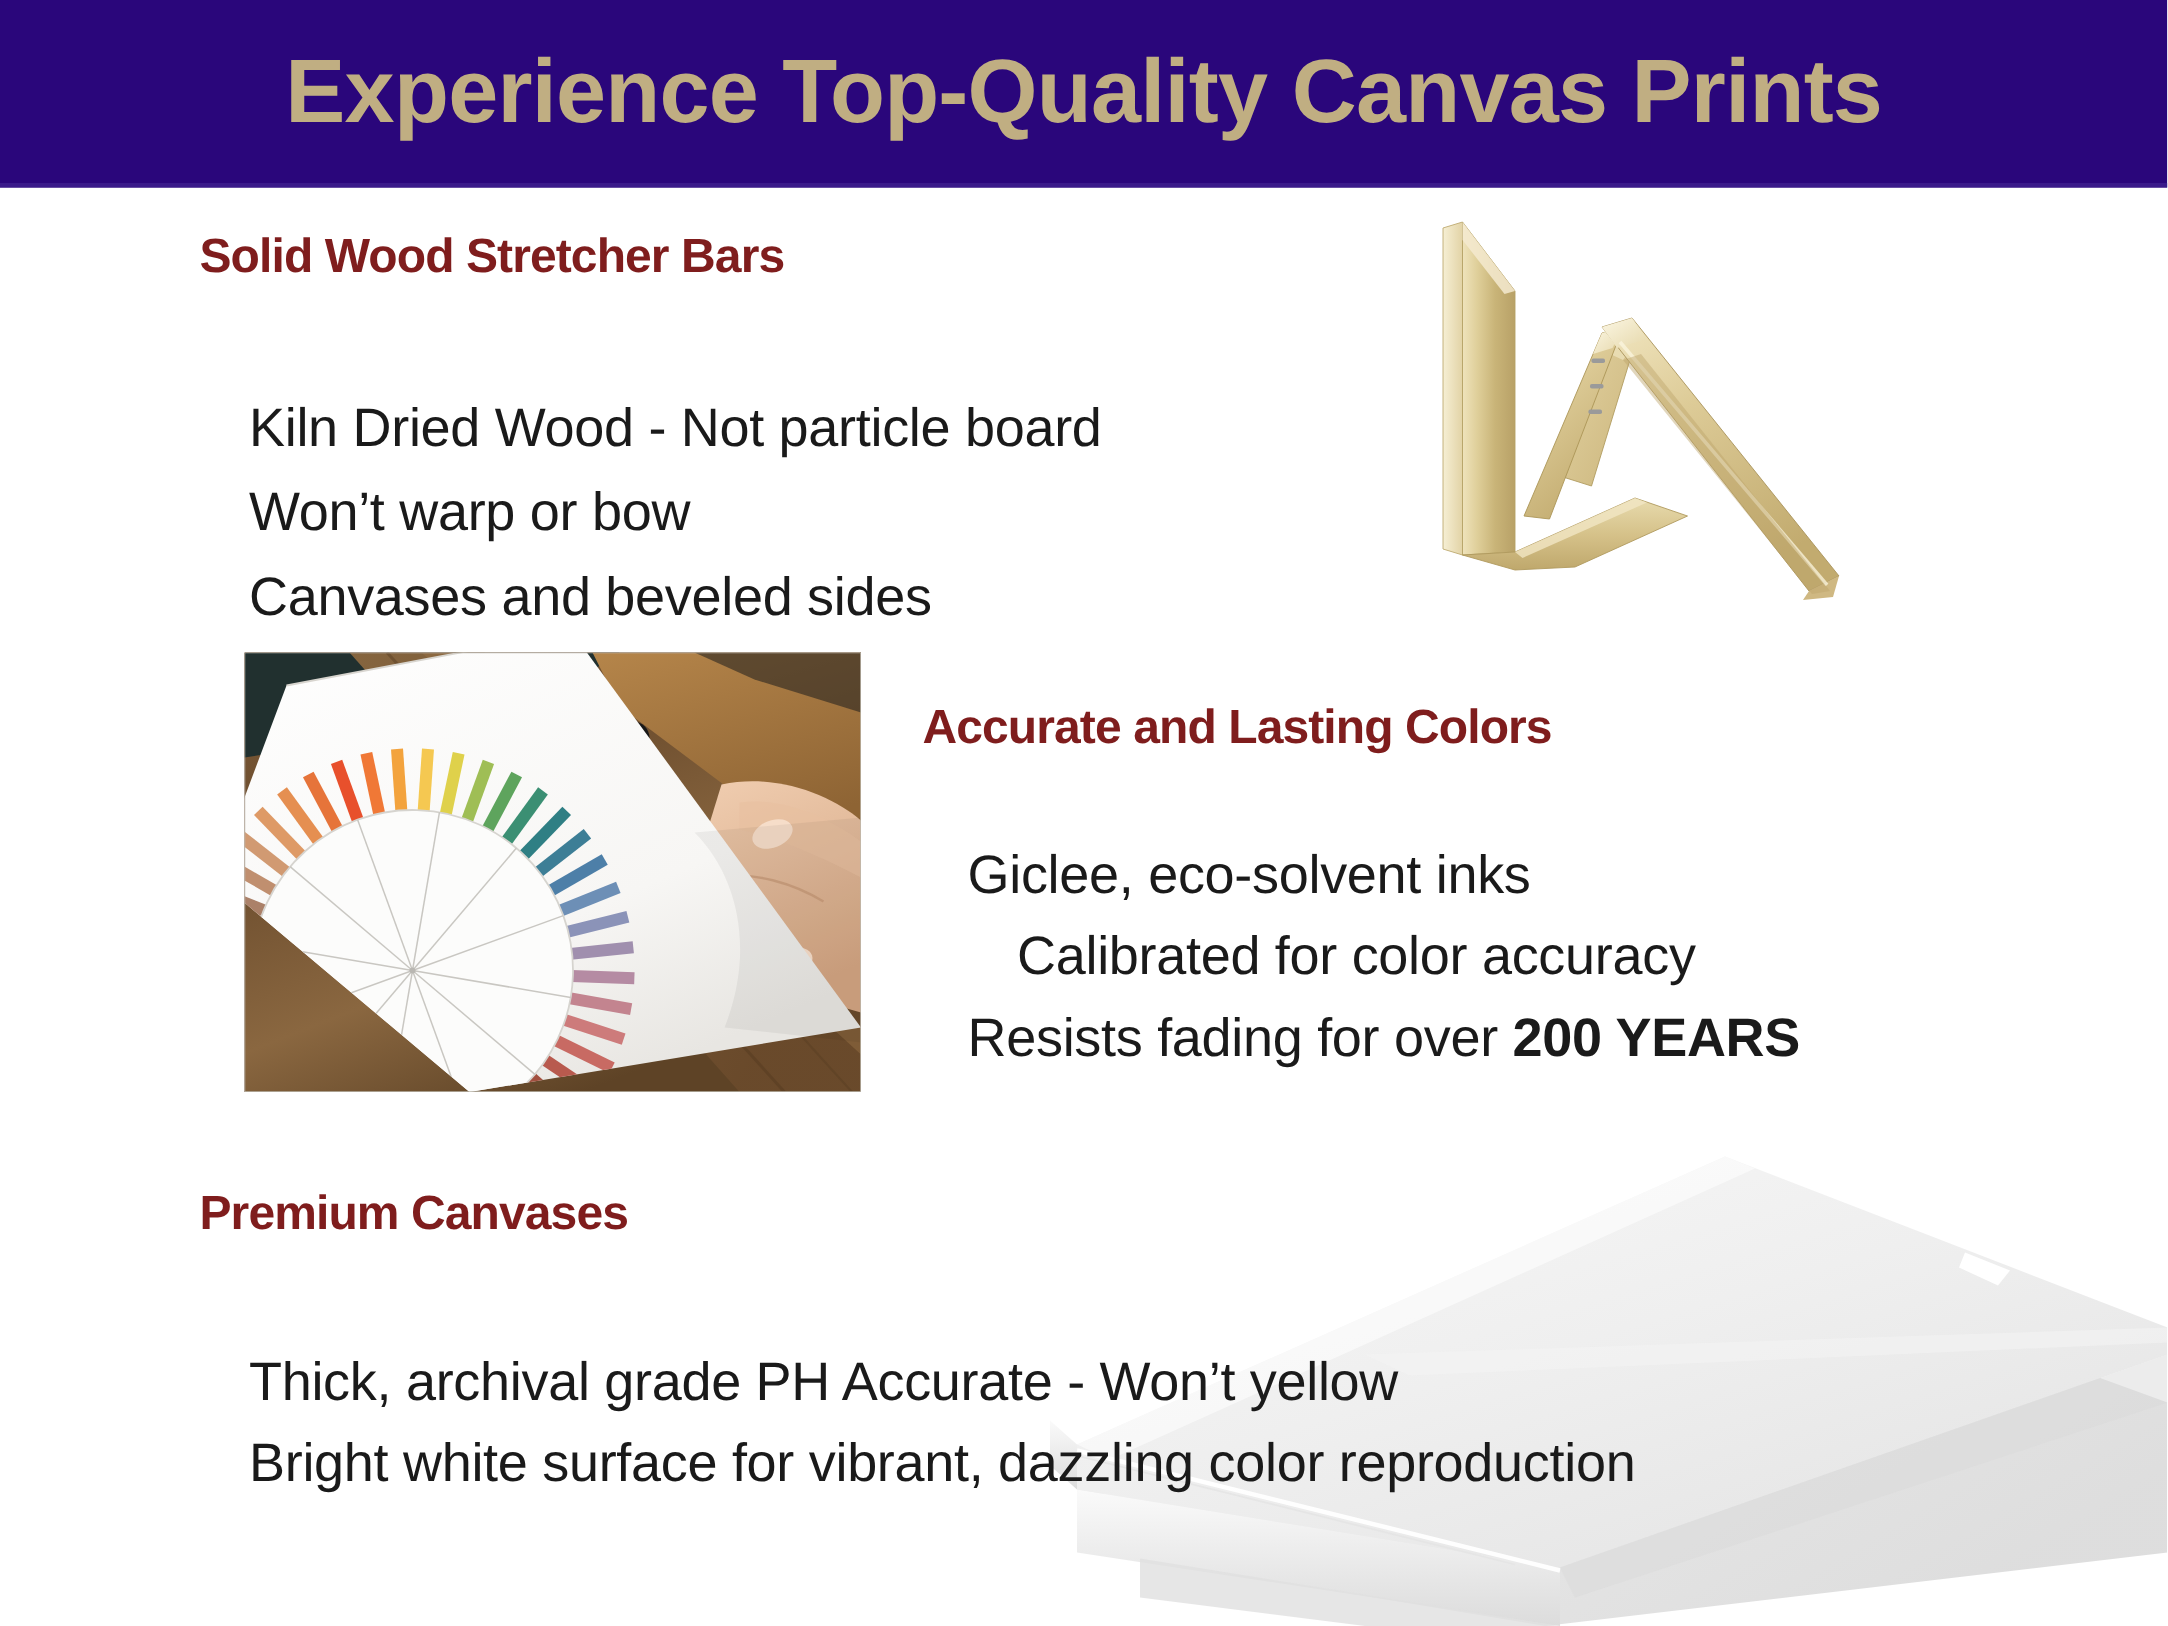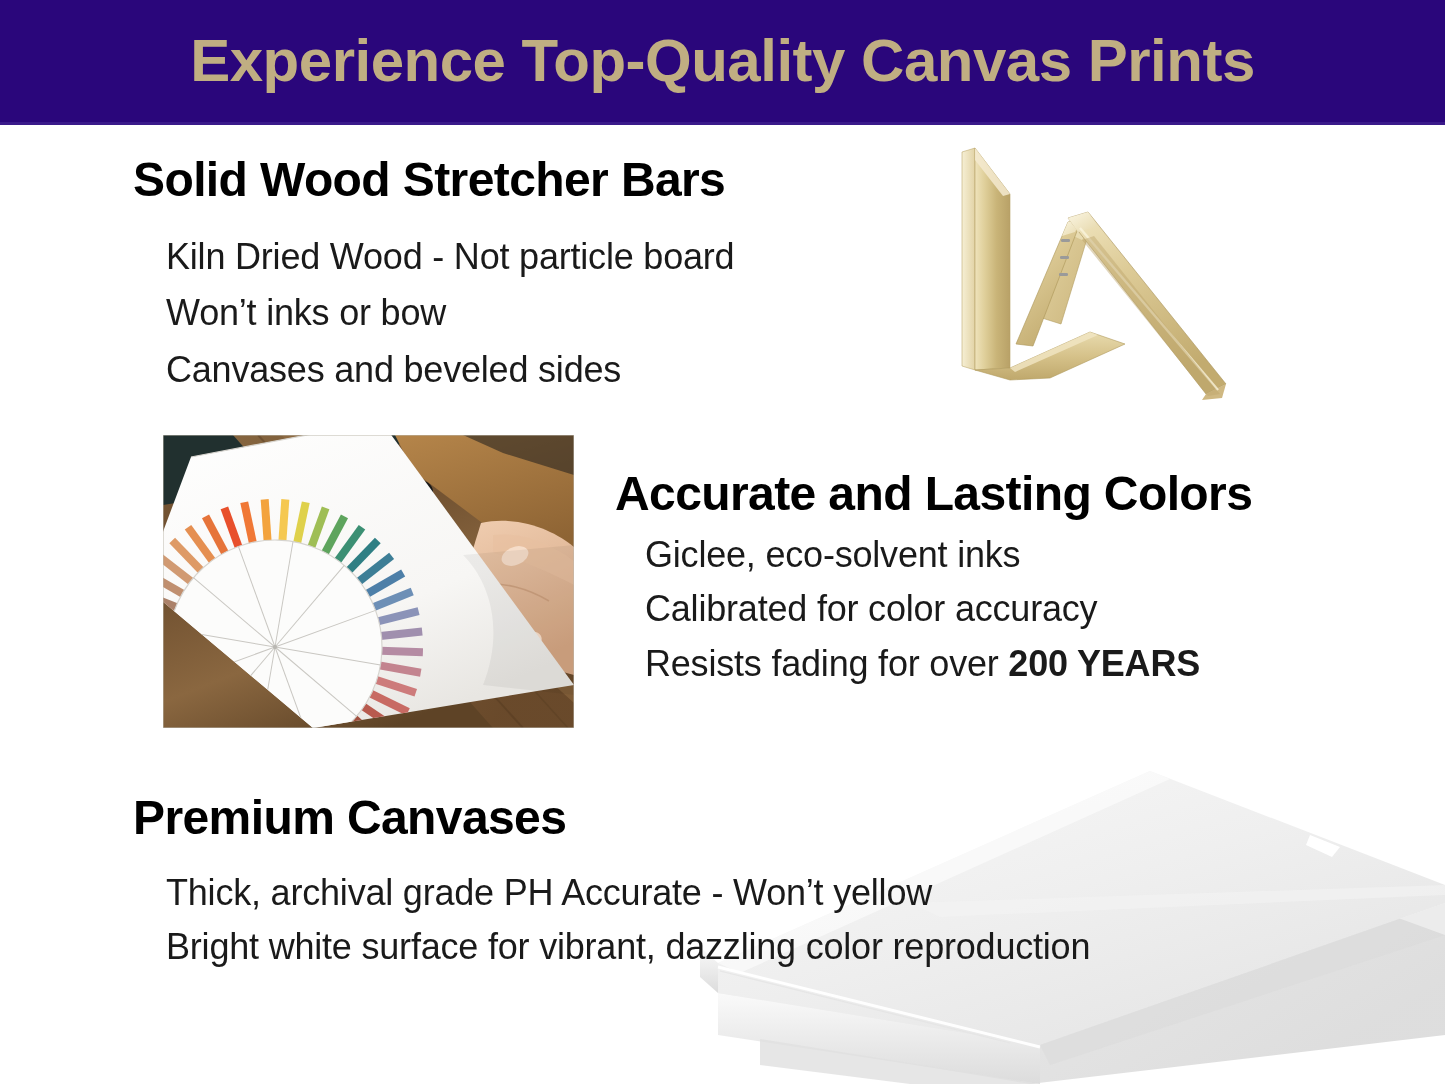--- a/index.html
+++ b/index.html
@@ -41,52 +41,53 @@
     font-family: "Liberation Sans", sans-serif;
     font-weight: bold;
     font-size: 60px;
     letter-spacing: -0.5px;
     white-space: nowrap;
   }
 
   
   .sec-heading {
     position: absolute;
-    color: #000000;
+    color: #7f1d1d;
     font-family: "Liberation Sans", sans-serif;
     font-weight: bold;
-    font-size: 48px;
+    font-size: 32px;
     letter-spacing: -0.6px;
     white-space: nowrap;
     z-index: 6;
   }
   .bullet-line {
     position: absolute;
     color: #1a1a1a;
     font-family: "Liberation Sans", sans-serif;
     font-weight: normal;
     font-size: 36px;
     letter-spacing: -0.2px;
     white-space: nowrap;
     z-index: 6;
+    margin-top: 28px;
   }
   .bullet-line b {
     font-weight: bold;
   }
 
   
   #h-wood   { left: 133px; top: 152px; }
   #w-l1     { left: 166px; top: 236px; }
   #w-l2     { left: 166px; top: 292px; }
   #w-l3     { left: 166px; top: 349px; }
 
   
   #h-colors { left: 615px; top: 466px; }
   #c-l1     { left: 645px; top: 534px; }
-  #c-l2     { left: 645px; top: 588px; text-align: center; }
+  #c-l2     { left: 678px; top: 588px; text-align: center; }
   #c-l3     { left: 645px; top: 643px; }
 
   
   #h-canvas { left: 133px; top: 790px; }
   #p-l1     { left: 166px; top: 872px; }
   #p-l2     { left: 166px; top: 926px; }
 
   
   .wood-photo {
     position: absolute;
@@ -372,21 +373,21 @@
 
     <polygon points="108,228 540,36 560,44 130,238" fill="#ffffff" opacity="0.55"></polygon>
     <polygon points="430,310 835,168 835,200 440,330" fill="#d9d9d9" opacity="0.5"></polygon>
     <polygon points="300,168 835,150 835,160 330,182" fill="#f3f3f3" opacity="0.6"></polygon>
 
     <polygon points="150,304 430,349 300,349 150,330" fill="#e0e0e0" opacity="0.8"></polygon>
   </svg>
 
   <div class="sec-heading" id="h-wood">Solid Wood Stretcher Bars</div>
   <div class="bullet-line" id="w-l1">Kiln Dried Wood - Not particle board</div>
-  <div class="bullet-line" id="w-l2">Won’t inks or bow</div>
+  <div class="bullet-line" id="w-l2">Won’t warp or bow</div>
   <div class="bullet-line" id="w-l3">Canvases and beveled sides</div>
 
   <div class="sec-heading" id="h-colors">Accurate  and Lasting Colors</div>
   <div class="bullet-line" id="c-l1">Giclee, eco-solvent inks</div>
   <div class="bullet-line" id="c-l2">Calibrated for color accuracy</div>
   <div class="bullet-line" id="c-l3"><span>Resists fading for over <b>200 YEARS</b></span></div>
 
   <div class="sec-heading" id="h-canvas">Premium Canvases</div>
   <div class="bullet-line" id="p-l1">Thick, archival grade PH Accurate - Won’t yellow</div>
   <div class="bullet-line" id="p-l2">Bright white surface for vibrant, dazzling color reproduction</div>

